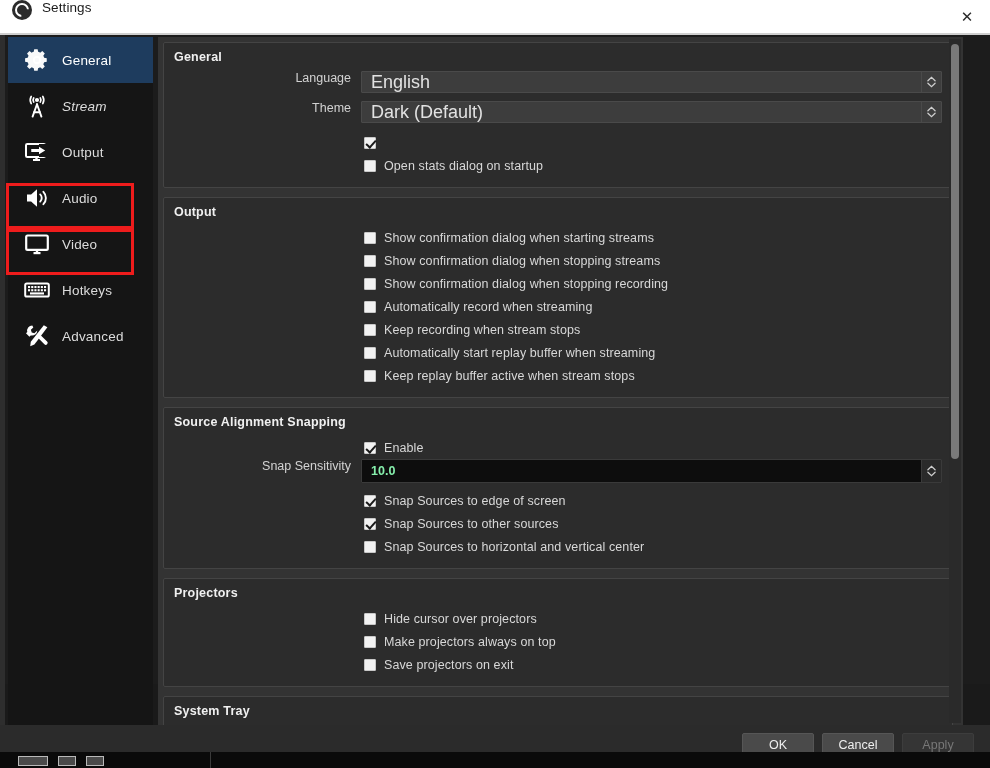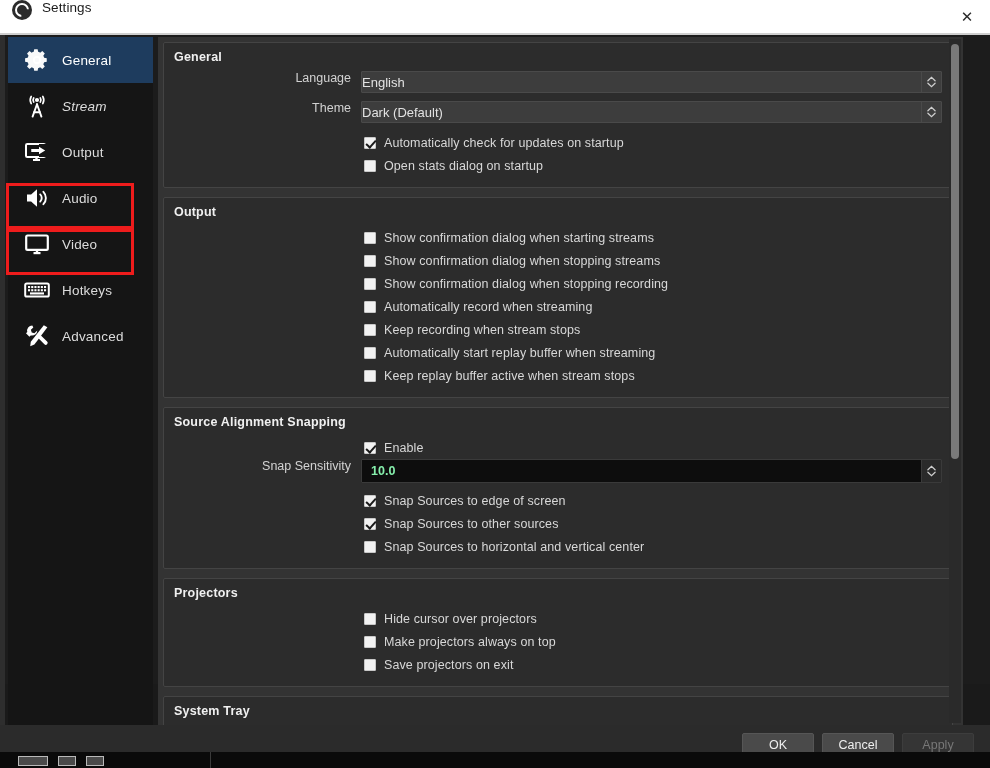--- a/index.html
+++ b/index.html
@@ -93,21 +93,21 @@
   .row { display: flex; align-items: flex-start; height: 26px; margin-bottom: 4px; }
   .row.field { height: 22px; margin-bottom: 8px; }
   .row-label {
     width: 187px; text-align: right; padding-right: 10px;
     font-size: 12.5px; color: #d2d2d2;
   }
   .combo {
     flex: 1; height: 22px; background: #3d3d3d; border: 1px solid #4a4a4a;
     display: flex; align-items: center; position: relative; border-radius: 1px;
   }
-  .combo .val { font-size: 13px; color: #e2e2e2; }
+  .combo .val { font-size: 18px; color: #e2e2e2; padding-left: 9px; }
   .spin-input {
     flex: 1; height: 24px; background: #0d0d0d; border: 1px solid #3a3a3a;
     display: flex; align-items: center; position: relative; border-radius: 1px;
   }
   .spin-input .val { font-size: 12.5px; color: #86efac; padding-left: 9px; font-weight: bold; }
   .spinbtns {
     position: absolute; right: 0; top: 0; bottom: 0; width: 20px;
     display: flex; flex-direction: column; align-items: center; justify-content: center;
     background: #3d3d3d; border-left: 1px solid #4a4a4a;
   }
@@ -313,21 +313,20 @@
             <span>
                     <svg class="chev" viewBox="0 0 10 6">
                       <path d="M1 1 L5 4.8 L9 1" fill="none" stroke="#cfcfcf" stroke-width="1.4" stroke-linecap="round"></path>
                     </svg>
                   </span>
           </span>
         </span>
             </div>
             <div class="cbrow">
       <span class="cbox checked"></span>
-      <span class="cblabel">Automatically check for updates on startup</span>
     </div>
             <div class="cbrow">
       <span class="cbox"></span>
       <span class="cblabel">Open stats dialog on startup</span>
     </div>
           </div>
           <div class="group">
             <div class="group-title">Output</div>
             <div class="cbrow">
       <span class="cbox"></span>

